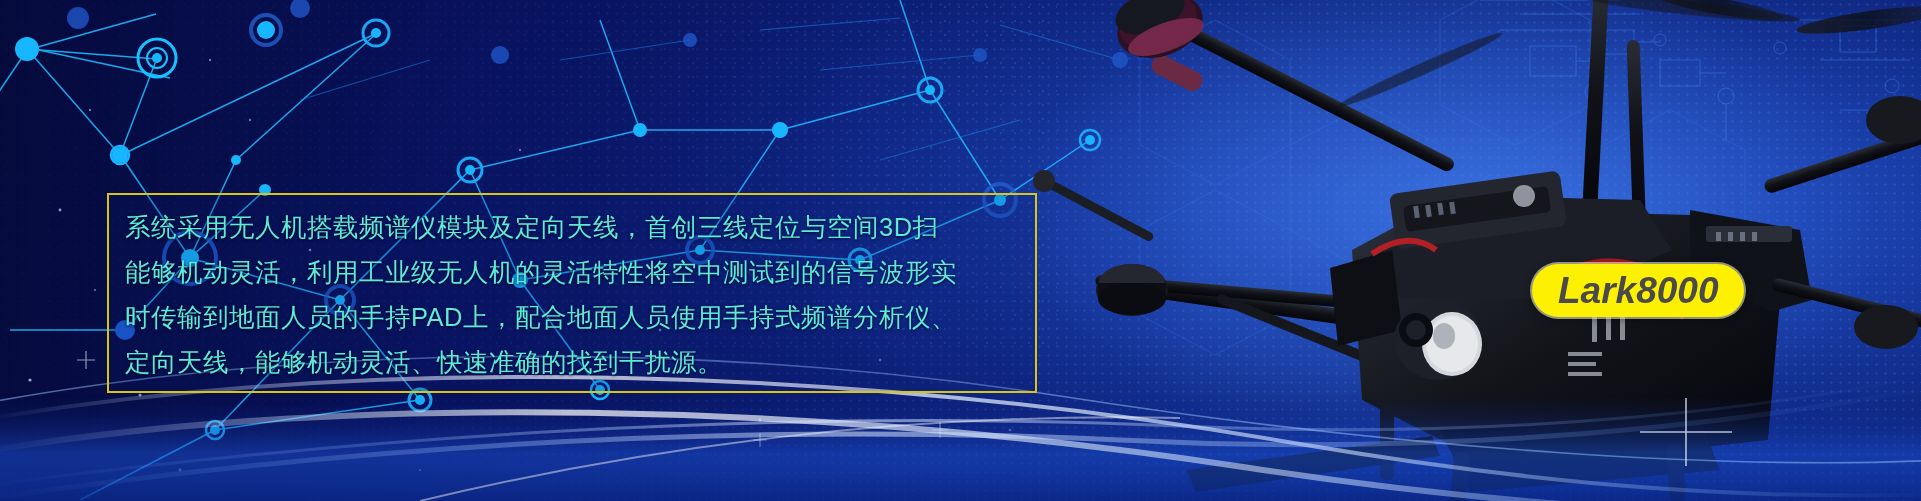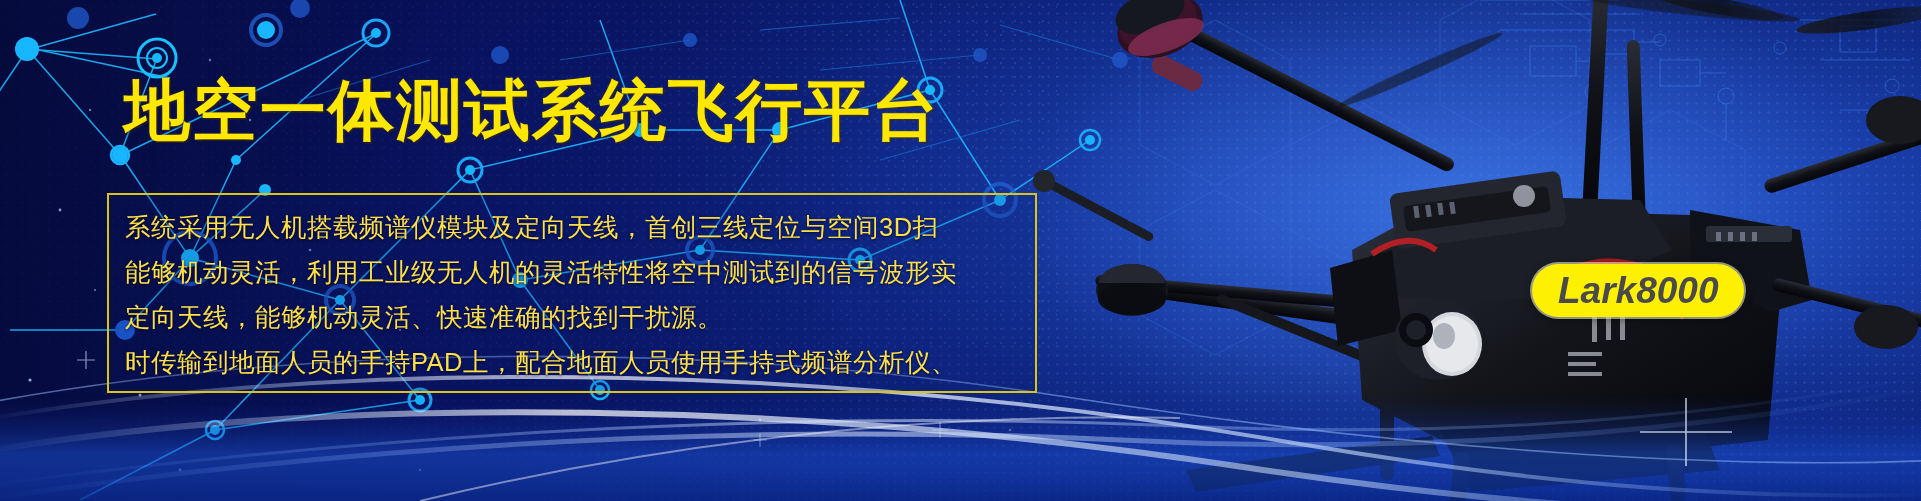--- a/index.html
+++ b/index.html
@@ -50,21 +50,21 @@
   }
   
   #desc-box{
     position:absolute;left:107px;top:193px;
     width:930px;height:200px;
     border:2px solid #d9c419;
     background:rgba(10,25,110,.18);
     padding:10px 16px 0 16px;
   }
   #desc-box .line{
-    color:#fde047;
+    color:#5eead4;
     font-size:25.5px;
     line-height:45px;
     letter-spacing:.5px;
     white-space:nowrap;
     text-shadow:0 1px 3px rgba(0,0,30,.85);
   }
   
   #badge{
     position:absolute;left:1532px;top:264px;
     height:53px;
@@ -397,26 +397,25 @@
     <path d="M-20,452 C340,392 820,402 1250,468 C1540,512 1780,520 1940,512" stroke="url(#swg)" stroke-width="6" fill="none" opacity=".85"></path>
     <path d="M-20,500 C300,452 700,420 1120,440 C1480,458 1760,420 1940,386" stroke="url(#swg2)" stroke-width="5" fill="none"></path>
     <path d="M-20,486 C360,436 780,408 1180,426 C1520,442 1800,404 1940,372" stroke="url(#swg2)" stroke-width="3" fill="none"></path>
     <path d="M-20,404 C300,344 700,340 1060,396 C1420,452 1740,470 1940,460" stroke="#9cc4ff" stroke-width="1.6" fill="none" opacity=".5"></path>
     <path d="M420,501 C640,448 900,412 1180,418" stroke="#ffffff" stroke-width="2" fill="none" opacity=".45"></path>
     <g stroke="#dbe9ff" stroke-width="1.6" opacity=".8">
       <path d="M1686,432 l0,-34 M1686,432 l0,34 M1686,432 l-46,0 M1686,432 l46,0"></path>
     </g>
   </svg>
 
-  <div id="title">地空一体测试系统飞行平台</div>
 
   <div id="desc-box">
     <div class="line">系统采用无人机搭载频谱仪模块及定向天线，首创三线定位与空间3D扫</div>
     <div class="line">能够机动灵活，利用工业级无人机的灵活特性将空中测试到的信号波形实</div>
+    <div class="line">时传输到地面人员的手持PAD上，配合地面人员使用手持式频谱分析仪、</div>
     <div class="line">定向天线，能够机动灵活、快速准确的找到干扰源。</div>
-    <div class="line">时传输到地面人员的手持PAD上，配合地面人员使用手持式频谱分析仪、</div>
   </div>
 
   <div id="badge">
     <span>Lark8000</span>
   </div>
 
 </div>
 
 </body></html>

